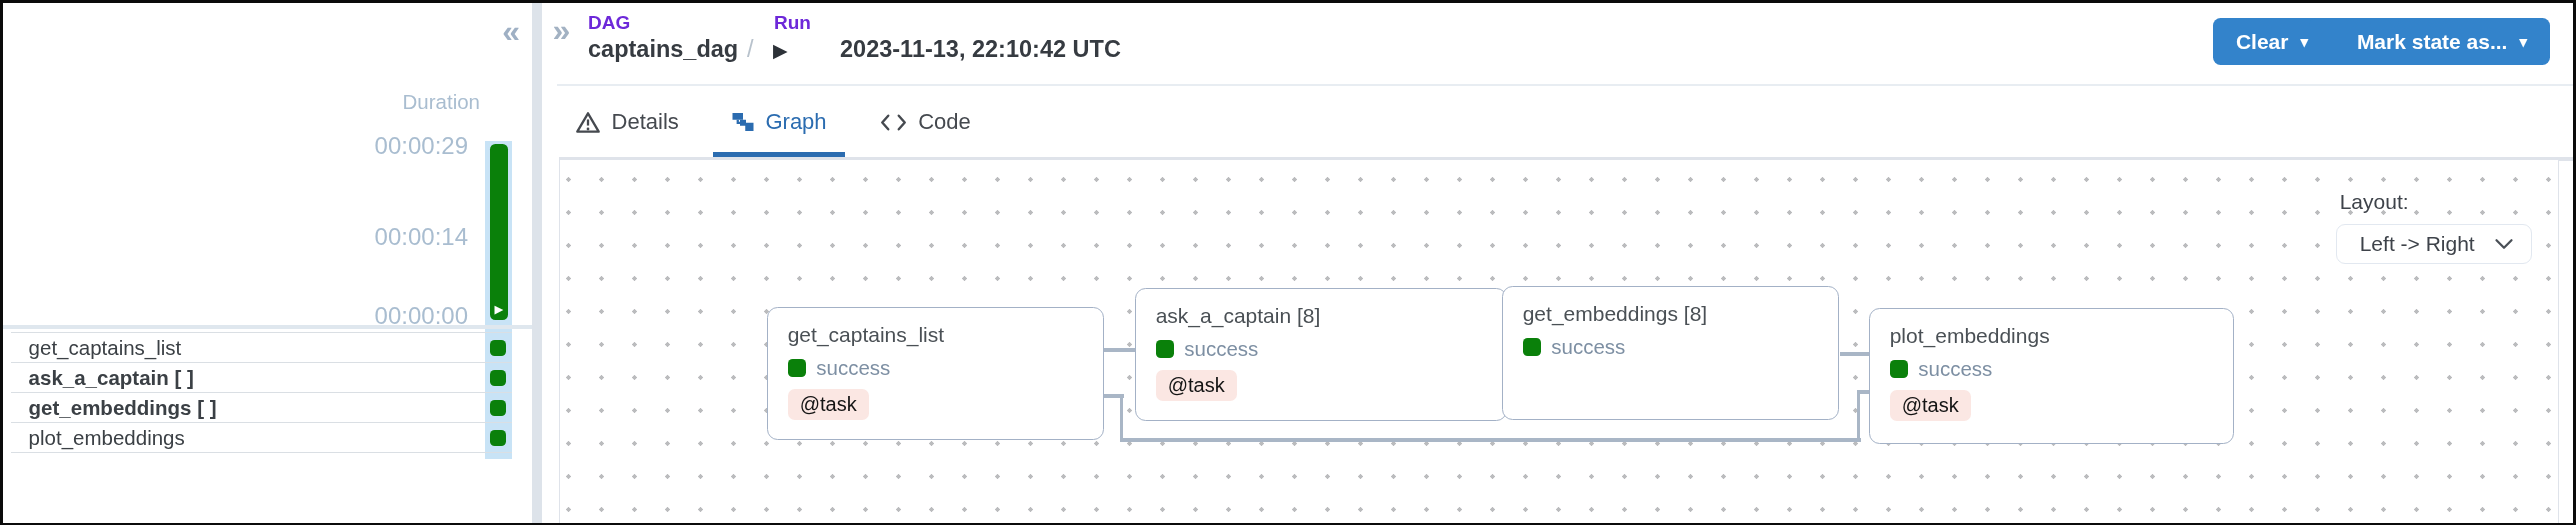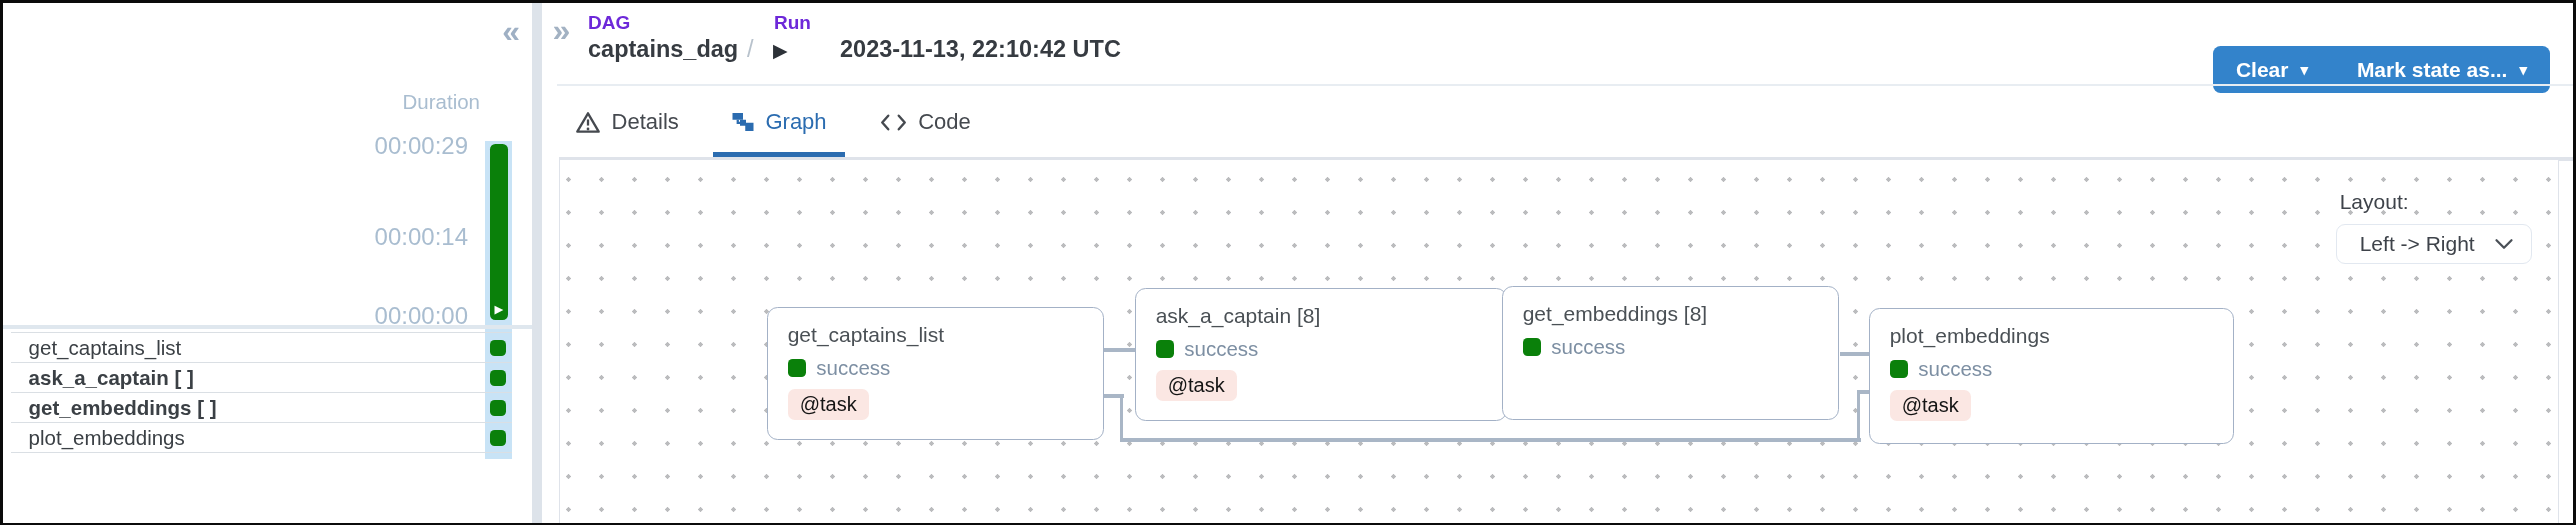--- a/index.html
+++ b/index.html
@@ -30,21 +30,21 @@
   .main { position:absolute; left:542px; top:0; width:2034px; height:100%; }
   .expand-btn { position:absolute; left:10.6px; top:13.7px; font-size:32px; font-weight:bold; color:#a3b2c3; cursor:pointer; line-height:1; }
   .crumb-label { position:absolute; top:12px; font-size:19px; font-weight:bold; color:#6d28d9; }
   .crumb-dag-label { left:46px; } .crumb-run-label { left:232px; }
   .crumb-title { position:absolute; top:36px; font-size:23.5px; font-weight:bold; color:#363b41; white-space:nowrap; }
   .crumb-dag-name { left:46px; }
   .crumb-slash { position:absolute; left:205px; top:36px; font-size:23.5px; color:#b8c2cc; }
   .crumb-run-value { left:254px;margin-left:44px; }
   .run-play { position:absolute; left:231px; top:39px; font-size:19px; color:#2d3238; }
   .hdr-btn { position:absolute; top:18px; height:47px; background:#3383cb; color:#fff; font-size:21px; font-weight:bold;
-             border:none; border-radius:7.6px; display:flex; align-items:center; gap:12px; padding:0 23px; cursor:pointer;margin-top:28px; }
+             border:none; border-radius:7.6px; display:flex; align-items:center; gap:12px; padding:0 23px; cursor:pointer; }
   .btn-clear { right:245px; } .btn-mark { right:26px;padding-left:48px; }
   .hdr-btn .caret { font-size:15px; }
   .hdr-line { position:absolute; left:15px; right:1.5px; top:84px; height:1.5px; background:#e8edf2; }
 
   
   .tabs { position:absolute; left:30px; top:97px; display:flex; gap:46px; }
   .tab { position:relative; display:flex; align-items:center; gap:10.6px; font-size:22px; font-weight:normal; color:#45494f;
          padding:12px 3px 23px 3px; cursor:pointer; }
   .tab.active { color:#2b6cb0; }
   .tab.active::after { content:""; position:absolute; left:-15px; right:-15px; bottom:0; height:6px; background:#2b6cb0; }

